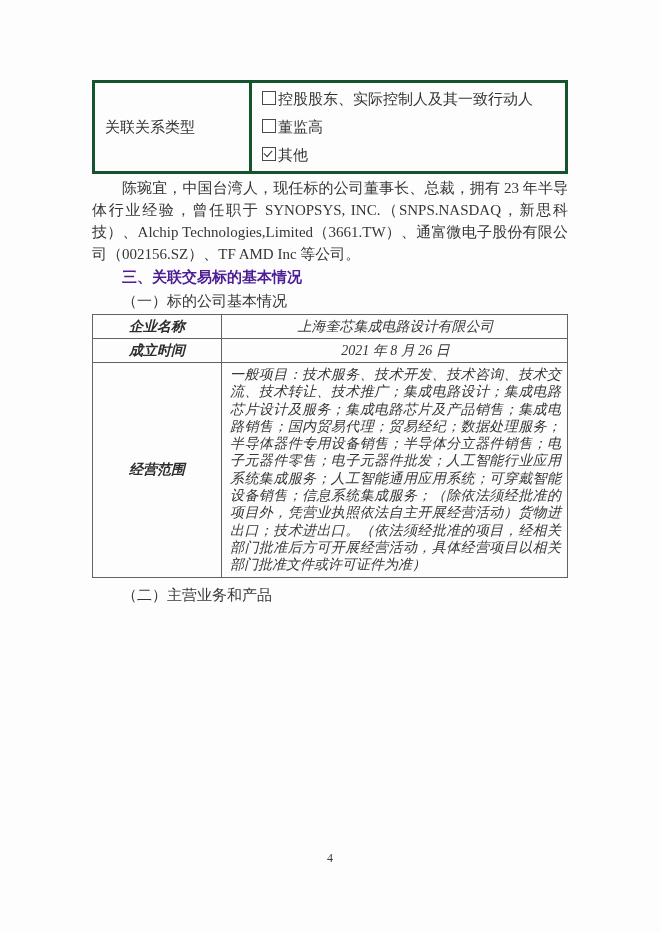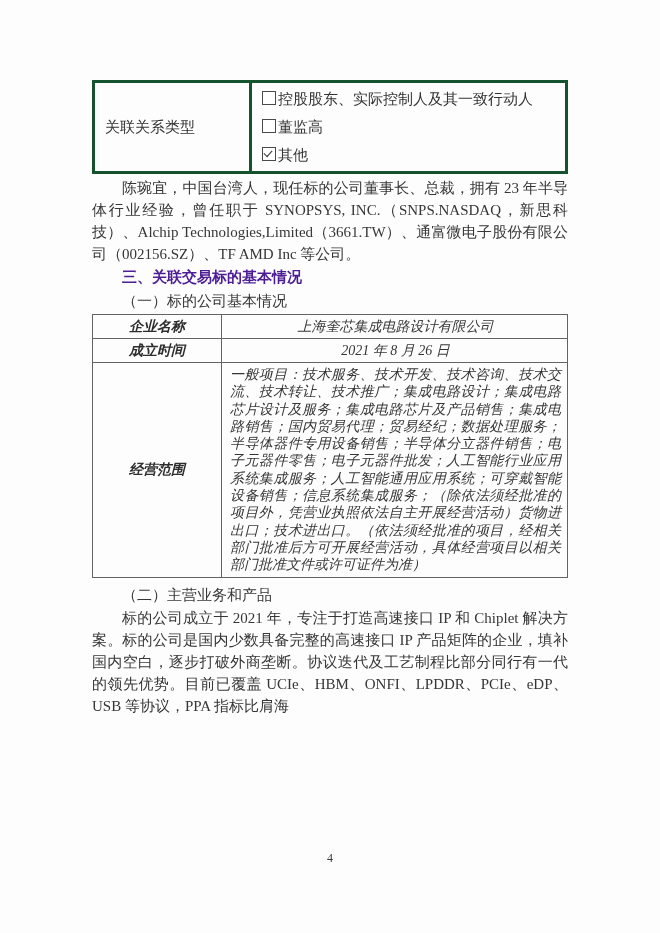--- a/index.html
+++ b/index.html
@@ -110,18 +110,17 @@
       <tr>
         <td class="t2-label">经营范围</td>
         <td class="t2-scope">一般项目：技术服务、技术开发、技术咨询、技术交流、技术转让、技术推广；集成电路设计；集成电路芯片设计及服务；集成电路芯片及产品销售；集成电路销售；国内贸易代理；贸易经纪；数据处理服务；半导体器件专用设备销售；半导体分立器件销售；电子元器件零售；电子元器件批发；人工智能行业应用系统集成服务；人工智能通用应用系统；可穿戴智能设备销售；信息系统集成服务；（除依法须经批准的项目外，凭营业执照依法自主开展经营活动）货物进出口；技术进出口。（依法须经批准的项目，经相关部门批准后方可开展经营活动，具体经营项目以相关部门批准文件或许可证件为准）</td>
       </tr>
     </tbody>
       </table>
 
     <p class="h-sub after-table">（二）主营业务和产品</p>
 
 
-    <p class="para">标的公司成立于 2021 年，专注于打造高速接口 IP 和 Chiplet 解决方案。标的公司是国内少数具备完整的高速接口 IP 产品矩阵的企业，填补国内空白，逐步打破外商垄断。协议迭代及工艺制程比部分同行有一代的领先优势。目前已覆盖 UCIe、HBM、ONFI、LPDDR、PCIe、eDP、USB 等协议，PPA 指标比肩海</p>
 
   </div>
 
   <div class="pagenum">4</div>
 </div>
 
 </body></html>

